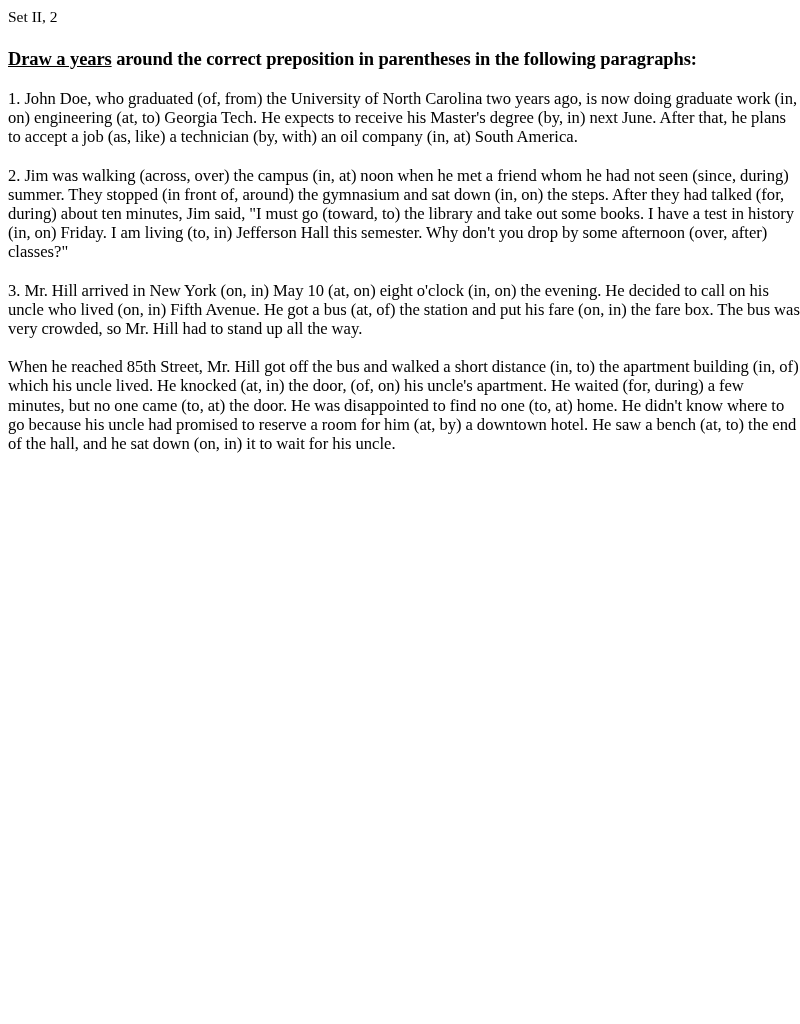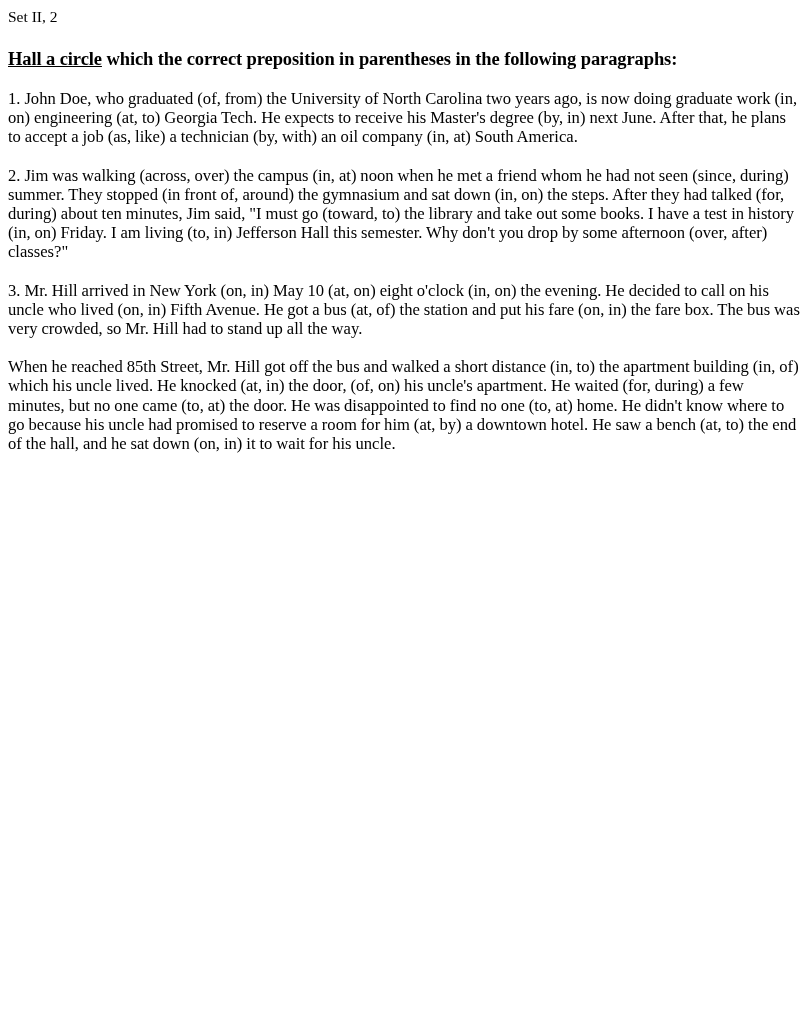--- a/index.html
+++ b/index.html
@@ -45,21 +45,21 @@
     word-spacing: -0.2px;
   }
 </style>
 </head>
 <body>
 
 <div class="page">
 
   <div class="set-label">Set II, 2</div>
 
-  <div class="instruction"><span class="underlined">Hall a circle</span><span> which the correct preposition in parentheses in the following paragraphs:</span></div>
+  <div class="instruction"><span class="underlined">Draw a years</span><span> around the correct preposition in parentheses in the following paragraphs:</span></div>
 
   <p class="para">1. John Doe, who graduated (of, from) the University of North Carolina two years ago, is now doing graduate work (in, on) engineering (at, to) Georgia Tech. He expects to receive his Master's degree (by, in) next June. After that, he plans to accept a job (as, like) a technician (by, with) an oil company (in, at) South America.</p>
 
   <p class="para">2. Jim was walking (across, over) the campus (in, at) noon when he met a friend whom he had not seen (since, during) summer. They stopped (in front of, around) the gymnasium and sat down (in, on) the steps. After they had talked (for, during) about ten minutes, Jim said, "I must go (toward, to) the library and take out some books. I have a test in history (in, on) Friday. I am living (to, in) Jefferson Hall this semester. Why don't you drop by some afternoon (over, after) classes?"</p>
 
   <p class="para">3. Mr. Hill arrived in New York (on, in) May 10 (at, on) eight o'clock (in, on) the evening. He decided to call on his uncle who lived (on, in) Fifth Avenue. He got a bus (at, of) the station and put his fare (on, in) the fare box. The bus was very crowded, so Mr. Hill had to stand up all the way.</p>
 
   <p class="para">When he reached 85th Street, Mr. Hill got off the bus and walked a short distance (in, to) the apartment building (in, of) which his uncle lived. He knocked (at, in) the door, (of, on) his uncle's apartment. He waited (for, during) a few minutes, but no one came (to, at) the door. He was disappointed to find no one (to, at) home. He didn't know where to go because his uncle had promised to reserve a room for him (at, by) a downtown hotel. He saw a bench (at, to) the end of the hall, and he sat down (on, in) it to wait for his uncle.</p>
 
 </div>

